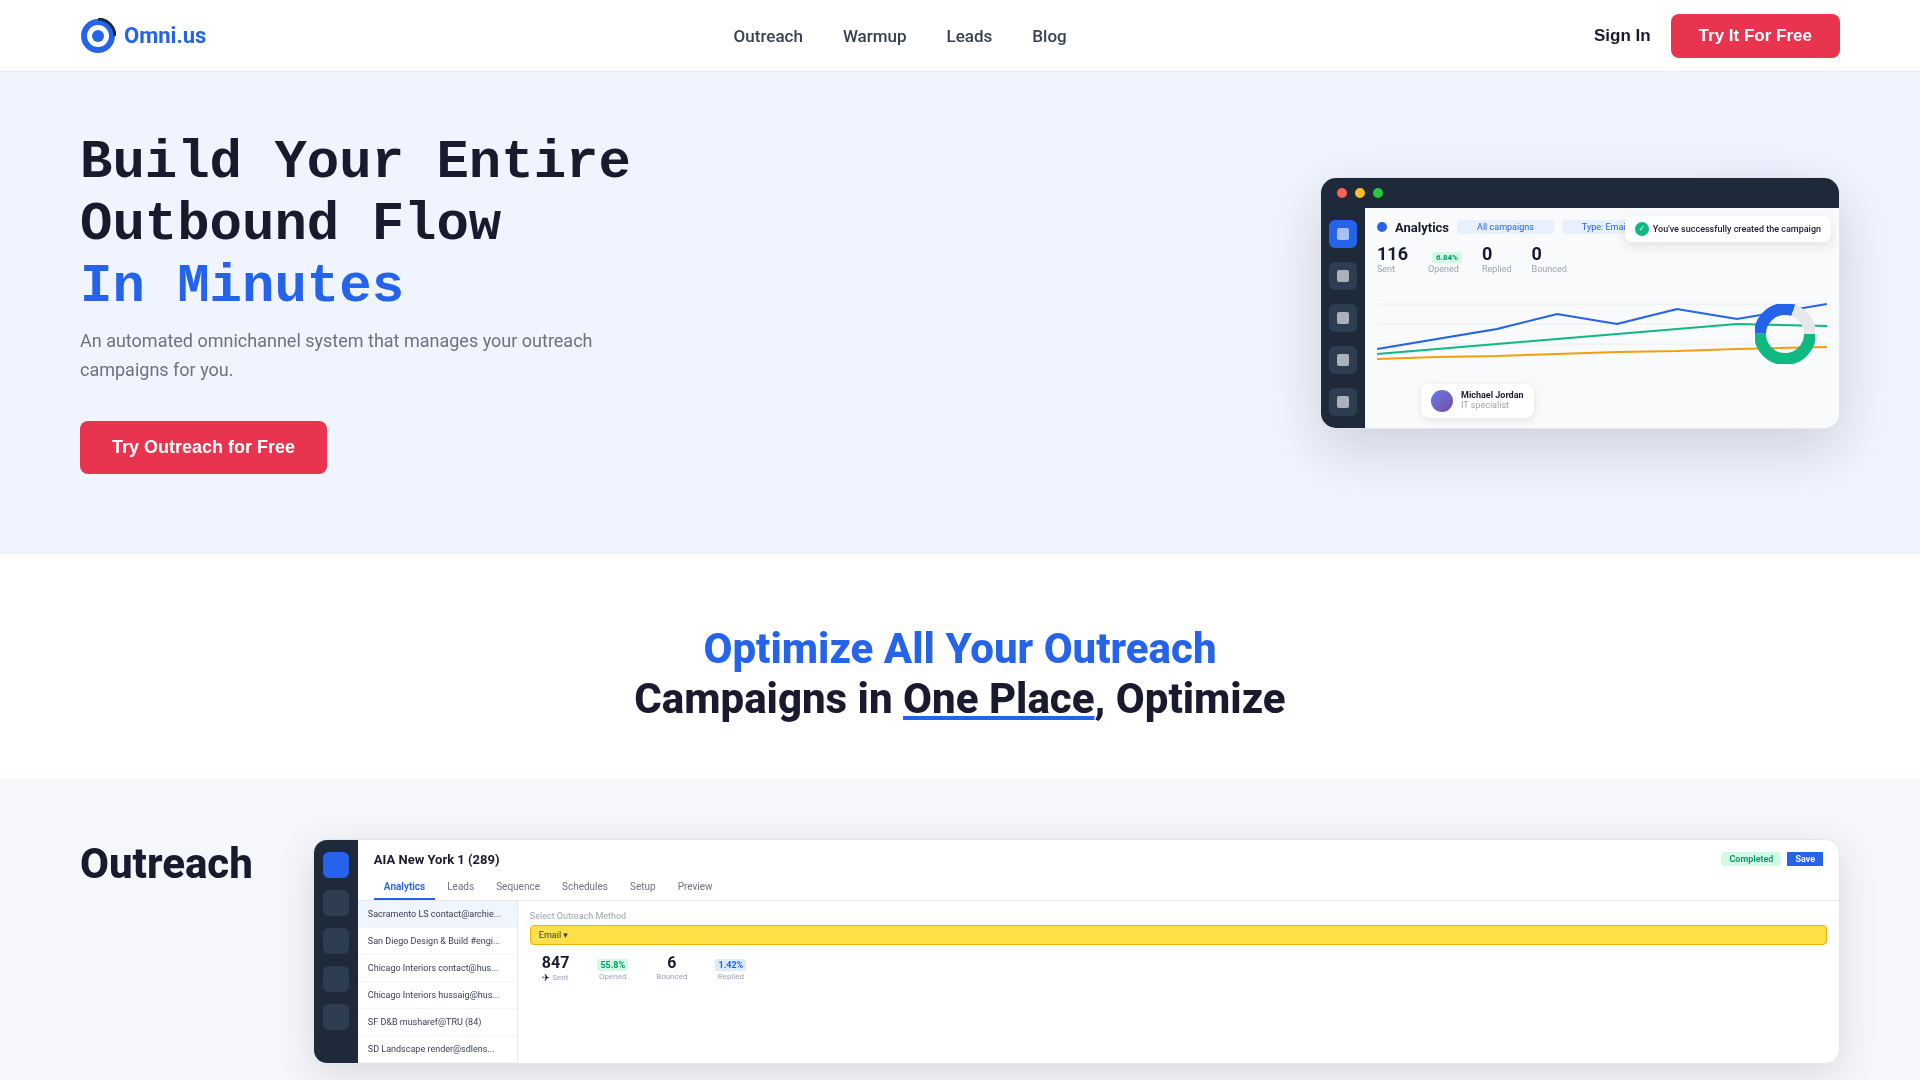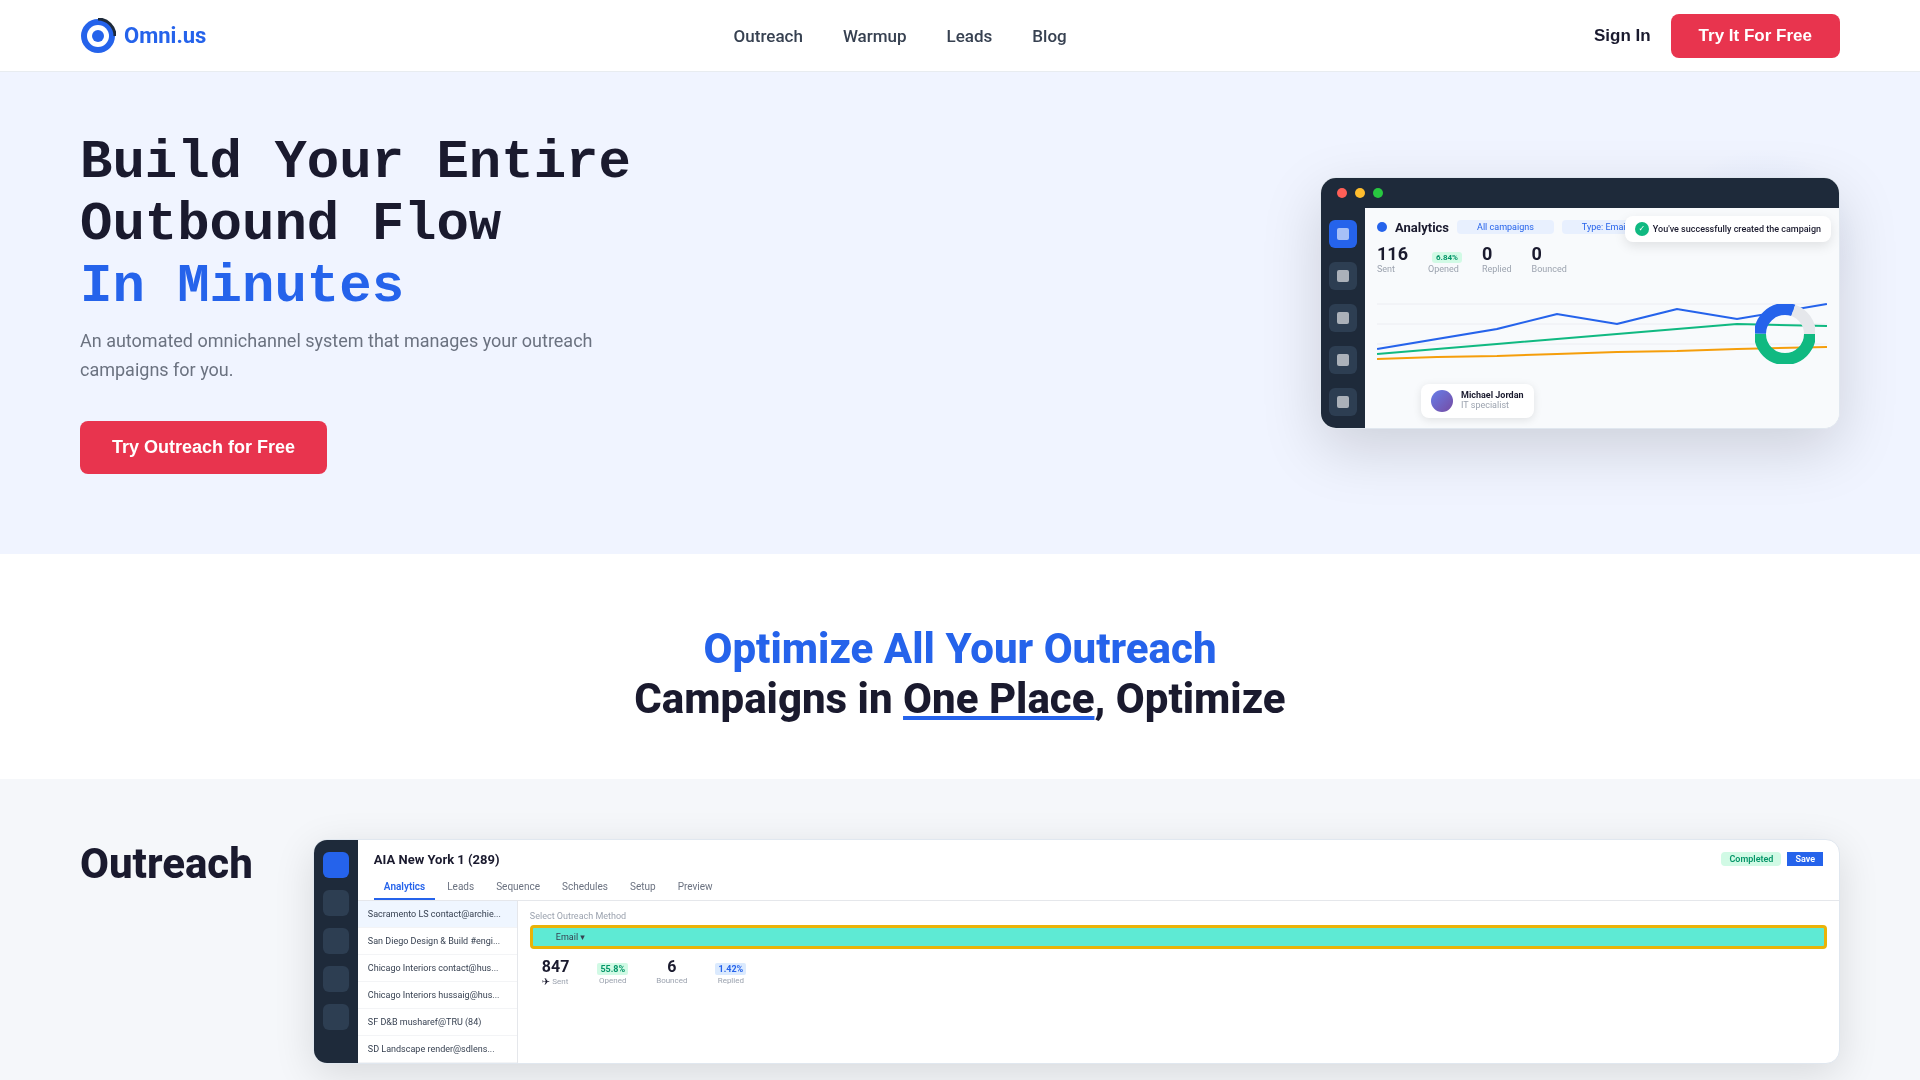--- a/index.html
+++ b/index.html
@@ -420,24 +420,24 @@
     }
     .camp-method-row {
       margin-bottom: 0;
     }
     .camp-method-label {
       font-size: 9px;
       color: #9ca3af;
       margin-bottom: 4px;
     }
     .camp-method-select {
-      background: #5eead4;
-      border: 3px solid #eab308;
+      background: #fde047;
+      border: 1px solid #eab308;
       border-radius: 4px;
-      padding: 4px 23px;
+      padding: 4px 8px;
       font-size: 9px;
       color: #374151;
       width: 100%;
     }
     .camp-stats-row {
       display: flex;
       gap: 16px;
       margin-top: 8px;
     }
     .camp-stat {

